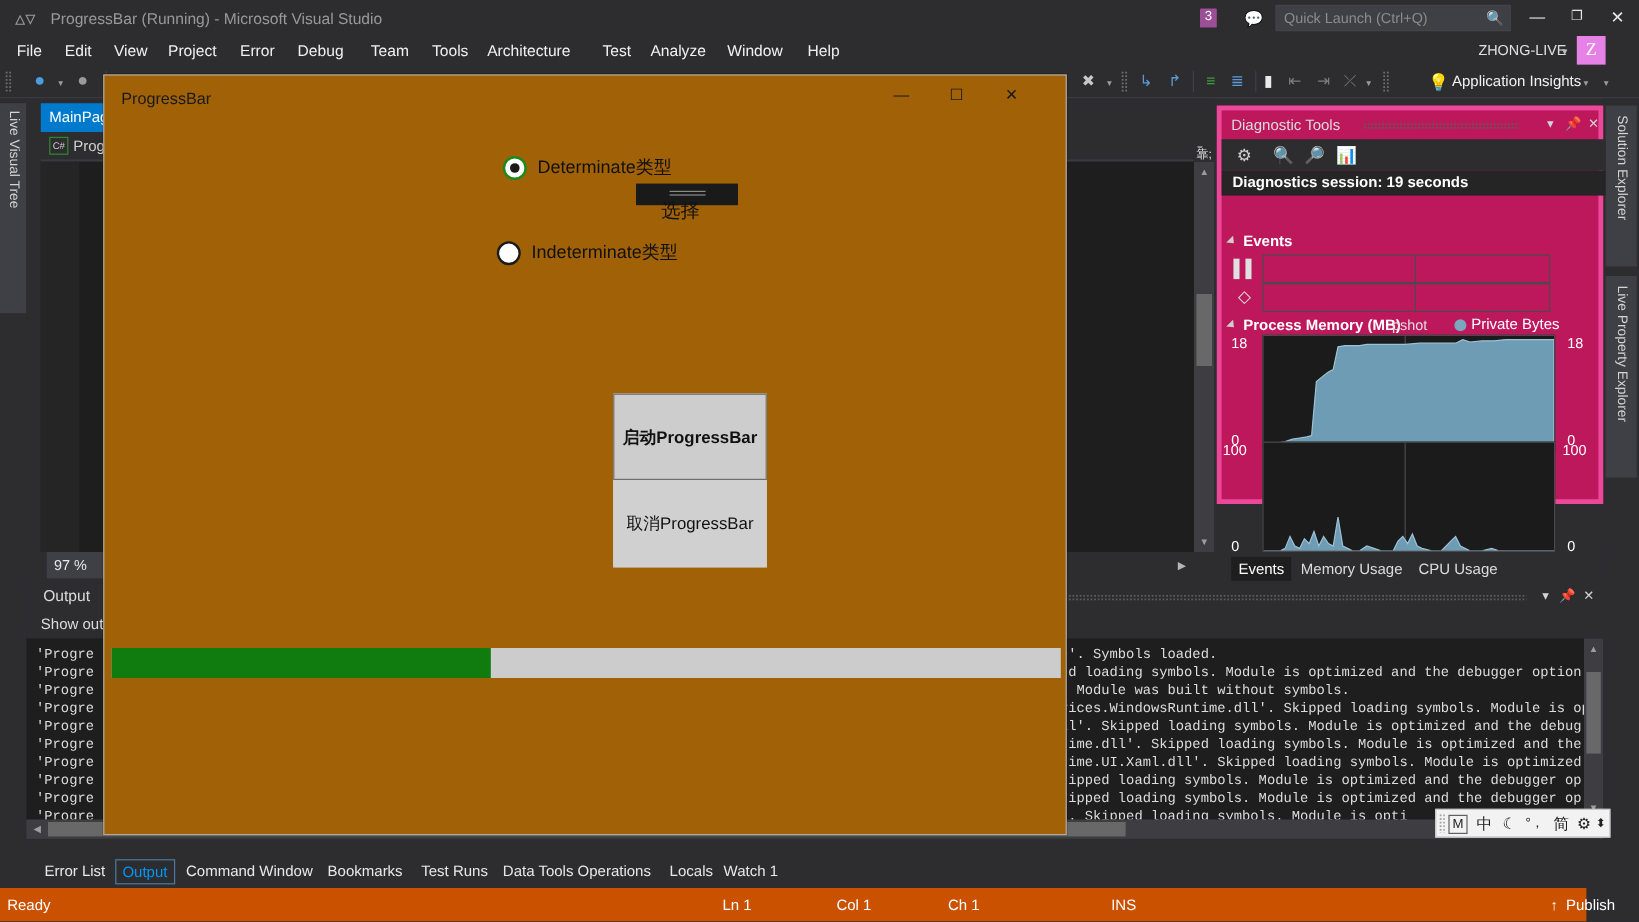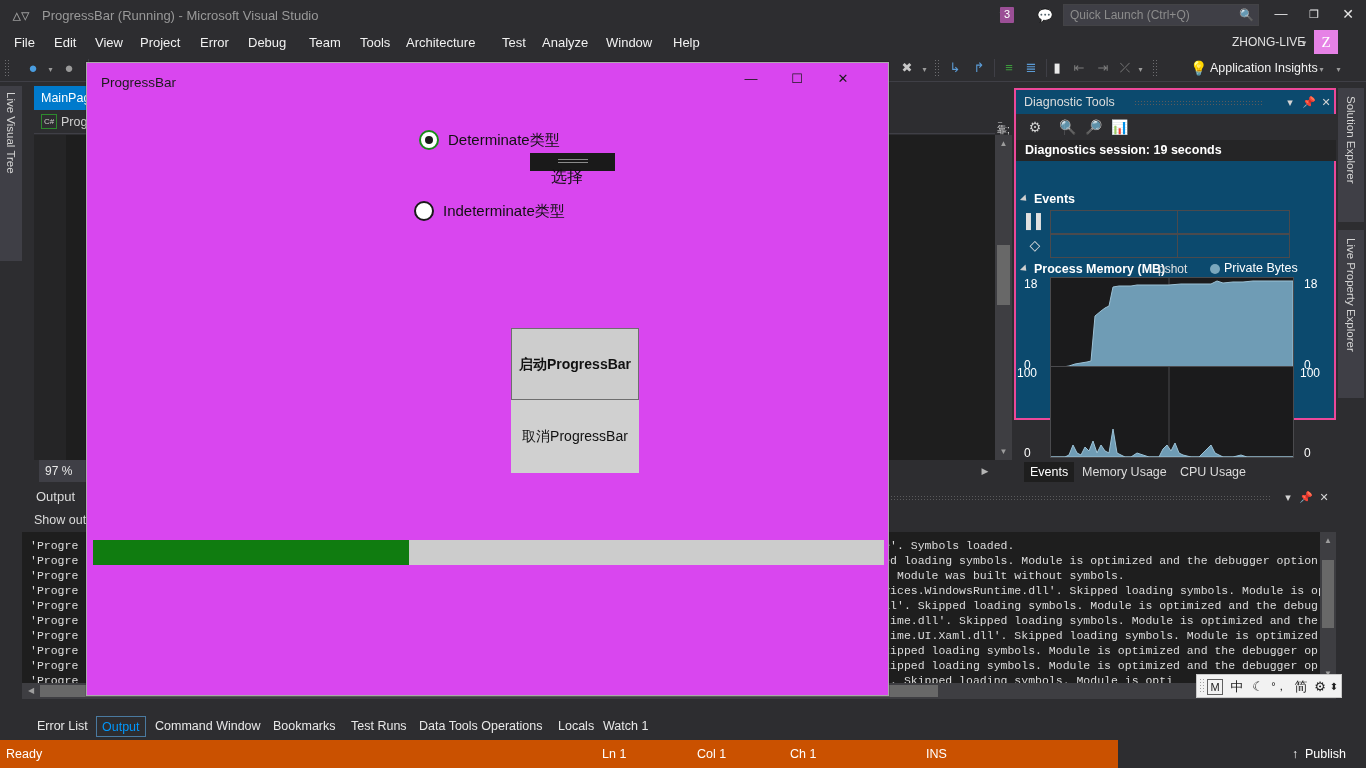--- a/index.html
+++ b/index.html
@@ -204,21 +204,21 @@
     position: absolute; left: 1336px; top: 82px; width: 30px; height: 404px;
     background: #2d2d30;
   }
   .rdock-tab {
     position: absolute; left: 2px; width: 26px; background: #3f3f46;
   }
 
   
   .diag {
     position: absolute; left: 1014px; top: 88px; width: 322px; height: 332px;
-    background: #0c4a6e; border: 2px solid #ec4899;
+    background: #be185d; border: 4px solid #ec4899;
   }
   .diag-head { position: absolute; left: 0; top: 0; width: 320px; height: 24px; }
   .diag-title {
     position: absolute; left: 8px; top: 3px; height: 18px;
     font-size: 12.5px; color: #dcdcdc; line-height: 18px; white-space: nowrap;
   }
   .diag-dots {
     position: absolute; left: 118px; top: 10px; width: 130px; height: 6px;
     background-image: radial-gradient(#5a5a5c 0.7px, transparent 0.8px);
     background-size: 3px 3px;
@@ -336,21 +336,21 @@
   .btabs { position: absolute; left: 0; top: 714px; width: 1366px; height: 26px; background: #2d2d30; }
   .btab {
     position: absolute; top: 2px; height: 21px;
     font-size: 12.5px; color: #e8e8e8; line-height: 21px; padding: 0 5px;
     white-space: nowrap; cursor: default;
   }
   .btab.active { color: #0097fb; border: 1px solid #4a7aa0; }
 
   
   .statusbar {
-    position: absolute; left: 0; top: 740px; width: 1118px; height: 28px;
+    position: absolute; left: 0; top: 740px; width: 1322px; height: 28px;
     background: #ca5100;
   }
   .st-txt {
     position: absolute; top: 5px; height: 18px;
     font-size: 12.5px; color: #ffffff; line-height: 18px; white-space: nowrap;
   }
   .st-pub-arrow {
     position: absolute; left: 1289px; top: 5px; width: 12px; height: 18px;
     color: #ffffff; font-size: 12px; line-height: 18px; text-align: center;
   }
@@ -367,21 +367,21 @@
   }
   .ime-ico {
     position: absolute; top: 2px; height: 19px;
     color: #202020; font-size: 13px; line-height: 19px; text-align: center;
   }
   .ime-m { border: 1px solid #606060; font-size: 11px; line-height: 15px; top: 4px; height: 16px; }
 
   
   .appwin {
     position: absolute; left: 86px; top: 62px; width: 803px; height: 634px;
-    background: #d946ef; border: 1px solid #aaaaaa;
+    background: #a16207; border: 1px solid #aaaaaa;
     box-shadow: 0 0 0 1px rgba(0,0,0,.12);
   }
   .appwin-title {
     position: absolute; left: 14px; top: 10px; height: 20px;
     font-size: 13.5px; color: #1a1a1a; line-height: 20px; white-space: nowrap;
   }
   .awbtn {
     position: absolute; top: 0; width: 46px; height: 32px;
     color: #1a1a1a; font-size: 13px; line-height: 32px; text-align: center;
     cursor: default;

